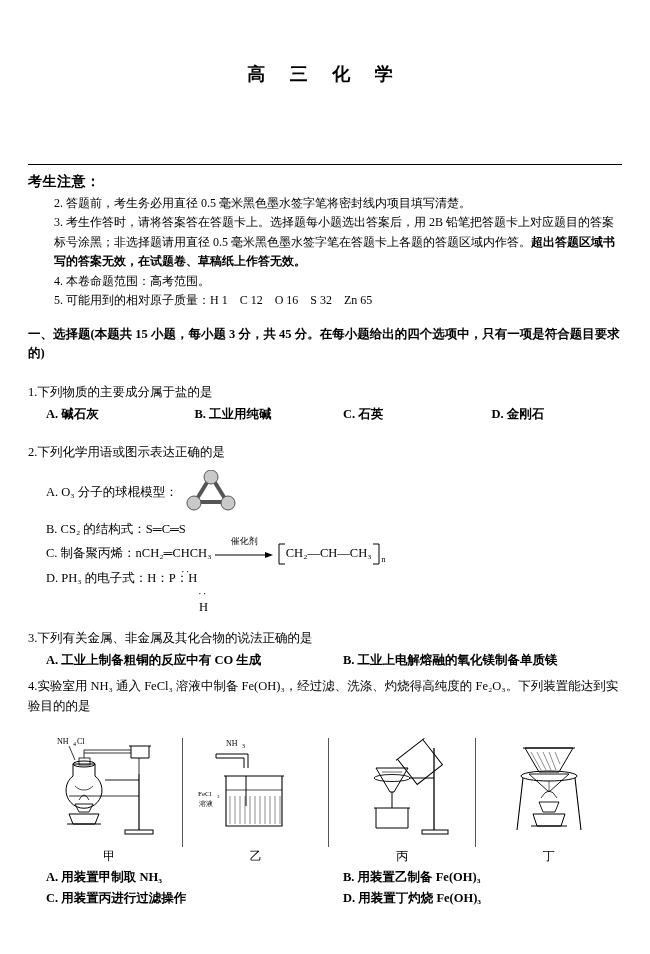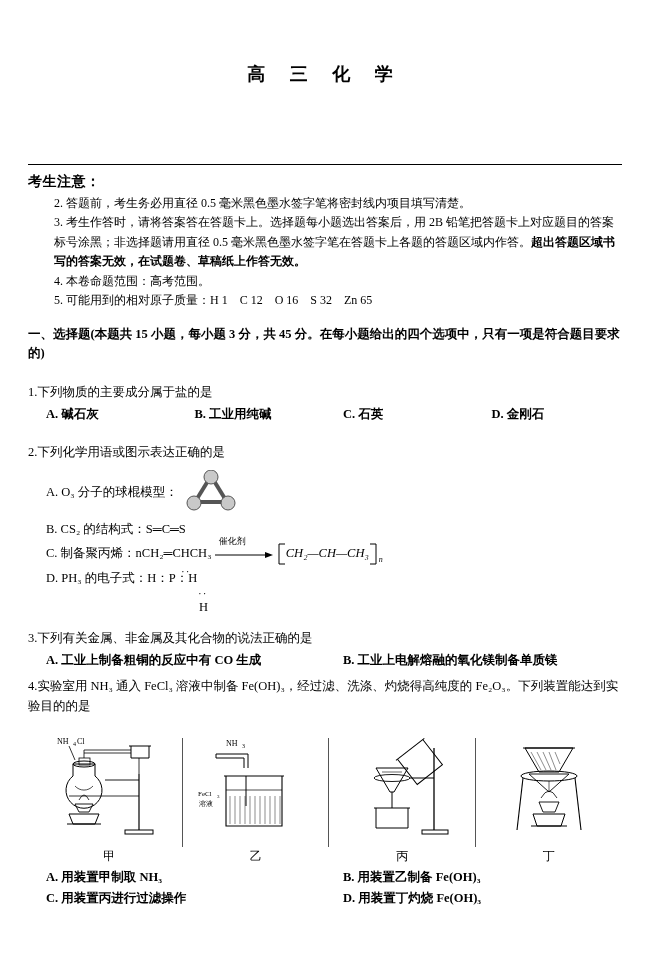--- a/index.html
+++ b/index.html
@@ -135,27 +135,27 @@
         <circle cx="47" cy="33" r="7" fill="#c9c9c9" stroke="#555" stroke-width="1"></circle>
       </svg>
     </span>
   </div>
 
   <div class="opt-line">B. CS₂ 的结构式：S═C═S</div>
 
   <div class="opt-line" style="white-space:nowrap;">
     <span>C. 制备聚丙烯：nCH₂═CHCH₃</span>
     <span class="inline-fig" style="position:relative;width:58px;height:16px;">
-      <span style="position:absolute;left:4px;top:-11px;font-size:9px;">催化剂</span>
+      <span style="position:absolute;left:16px;top:-11px;font-size:9px;">催化剂</span>
       <svg width="58" height="14" viewBox="0 0 58 14" style="position:absolute;left:0;top:2px;">
         <line x1="0" y1="7" x2="52" y2="7" stroke="#000" stroke-width="1"></line>
         <polygon points="58,7 50,4 50,10" fill="#000"></polygon>
       </svg>
     </span>
-    <span class="inline-fig" style="position:relative;font-style:italic;">
+    <span class="inline-fig" style="position:relative;">
       <svg width="10" height="22" viewBox="0 0 10 22" style="vertical-align:middle;">
           <path d="M9 1 L3 1 L3 21 L9 21" fill="none" stroke="#000" stroke-width="1"></path>
         </svg><span>CH₂—CH—CH₃</span><svg width="10" height="22" viewBox="0 0 10 22" style="vertical-align:middle;">
           <path d="M1 1 L7 1 L7 21 L1 21" fill="none" stroke="#000" stroke-width="1"></path>
         </svg><span style="font-size:8px;position:relative;top:5px;">n</span>
     </span>
   </div>
 
   <div class="opt-line" style="position:relative;">
     <span>D. PH₃ 的电子式：</span><span>H：P：H</span>

